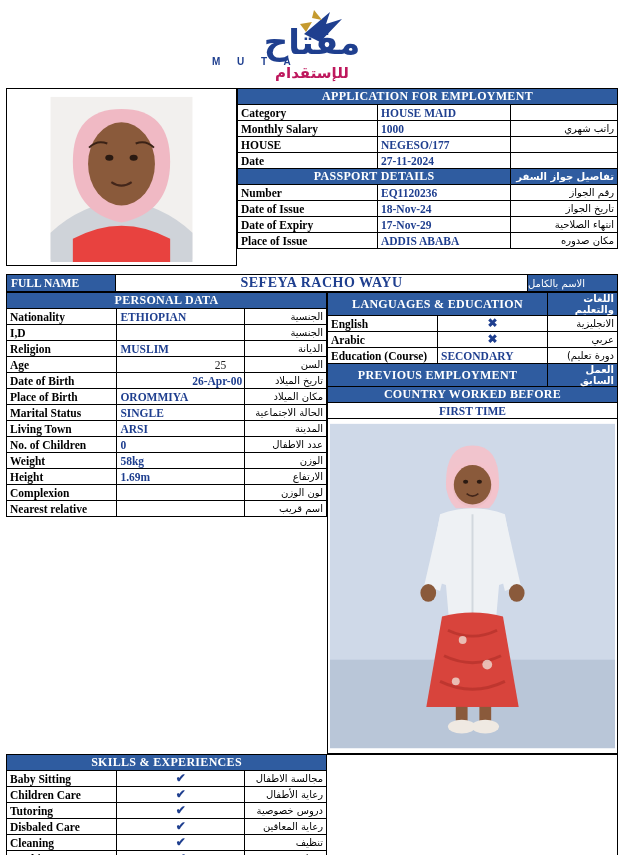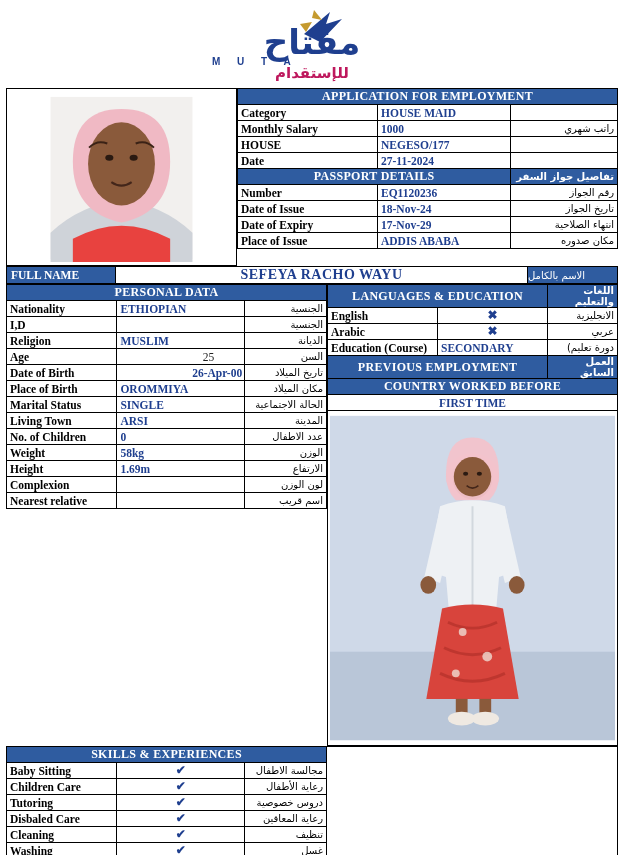--- a/index.html
+++ b/index.html
@@ -76,21 +76,21 @@
     border: 1px solid #000;
     background: #ffffff;
     display: flex; align-items: center; justify-content: center;
     padding: 3px;
   }
   .right-col { flex: 1; }
 
   .photo1 { width: 100%; height: 170px; display:block; }
   .photo2 { width: 100%; height: 330px; display:block; }
 
-  .fullname-row { display:flex; margin-top: 0; }
+  .fullname-row { display:flex; margin-top: 8px; }
   .fullname-lbl {
     width: 110px; background:#2f5ca0; color:#fff; font-weight:700; font-size: 11.5px;
     border:1px solid #000; padding-left:4px; display:flex; align-items:center;
   }
   .fullname-val {
     flex:1; border:1px solid #000; border-left:none; text-align:center;
     color:#1f3f8f; font-weight:700; font-size: 14px; letter-spacing:.5px;
     display:flex; align-items:center; justify-content:center;
   }
   .fullname-ar {
@@ -227,21 +227,21 @@
           <td class="val"></td>
           <td class="ar">الجنسية</td>
         </tr>
         <tr>
           <td class="lbl">Religion</td>
           <td class="val">MUSLIM</td>
           <td class="ar">الديانة</td>
         </tr>
         <tr>
           <td class="lbl">Age</td>
-          <td class="val ctr" style="text-align:right;padding-right:30px;color:#222;font-weight:400">25</td>
+          <td class="val ctr" style="text-align:right;padding-right:18px;color:#222;font-weight:400">25</td>
           <td class="ar">السن</td>
         </tr>
         <tr>
           <td class="lbl">Date of Birth</td>
           <td class="val" style="text-align:right;padding-right:2px">26-Apr-00</td>
           <td class="ar">تاريخ الميلاد</td>
         </tr>
         <tr>
           <td class="lbl">Place of Birth</td>
           <td class="val">OROMMIYA</td>

